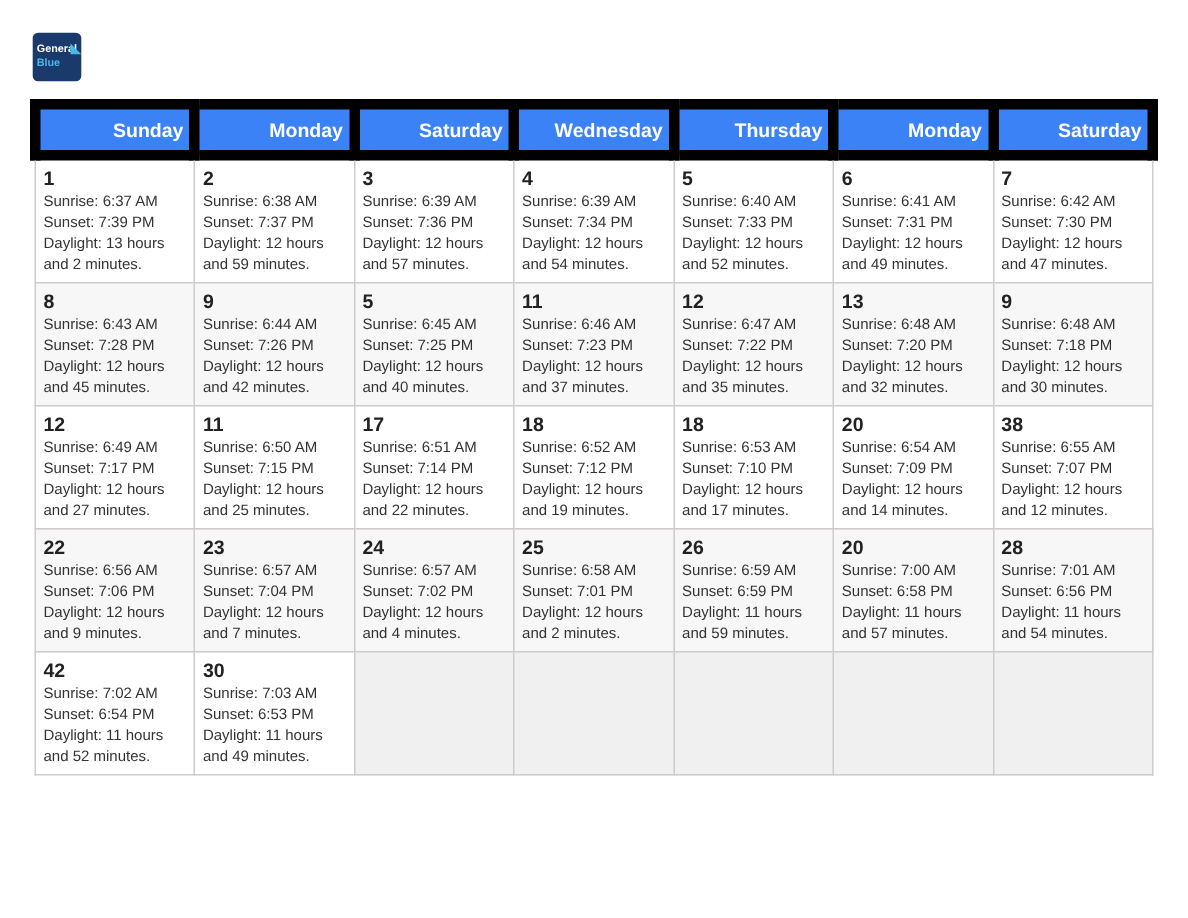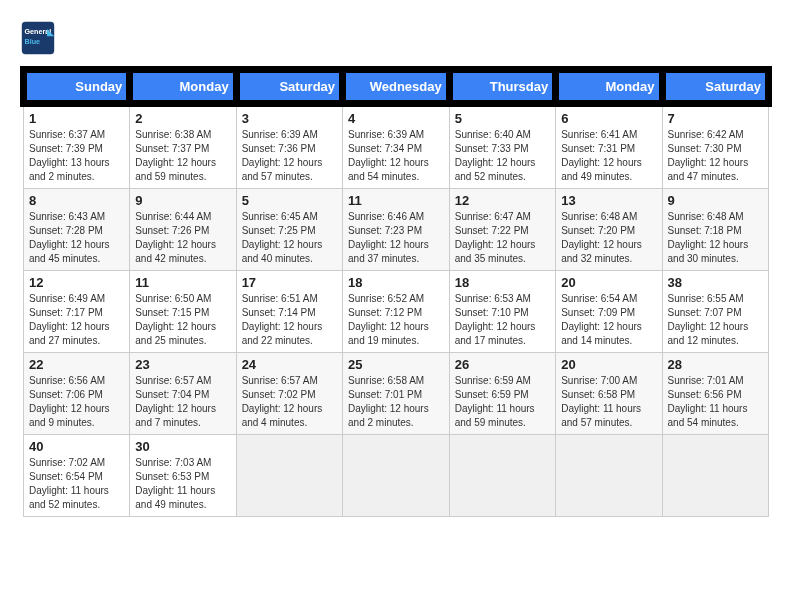--- a/index.html
+++ b/index.html
@@ -234,21 +234,21 @@
           <span class="day-number">20</span>
           <div class="day-info">Sunrise: 7:00 AM<br>Sunset: 6:58 PM<br>Daylight: 11 hours<br>and 57 minutes.</div>
         </td>
         <td>
           <span class="day-number">28</span>
           <div class="day-info">Sunrise: 7:01 AM<br>Sunset: 6:56 PM<br>Daylight: 11 hours<br>and 54 minutes.</div>
         </td>
       </tr>
       <tr>
         <td>
-          <span class="day-number">40</span>
+          <span class="day-number">42</span>
           <div class="day-info">Sunrise: 7:02 AM<br>Sunset: 6:54 PM<br>Daylight: 11 hours<br>and 52 minutes.</div>
         </td>
         <td>
           <span class="day-number">30</span>
           <div class="day-info">Sunrise: 7:03 AM<br>Sunset: 6:53 PM<br>Daylight: 11 hours<br>and 49 minutes.</div>
         </td>
         <td class="empty"></td>
         <td class="empty"></td>
         <td class="empty"></td>
         <td class="empty"></td>

